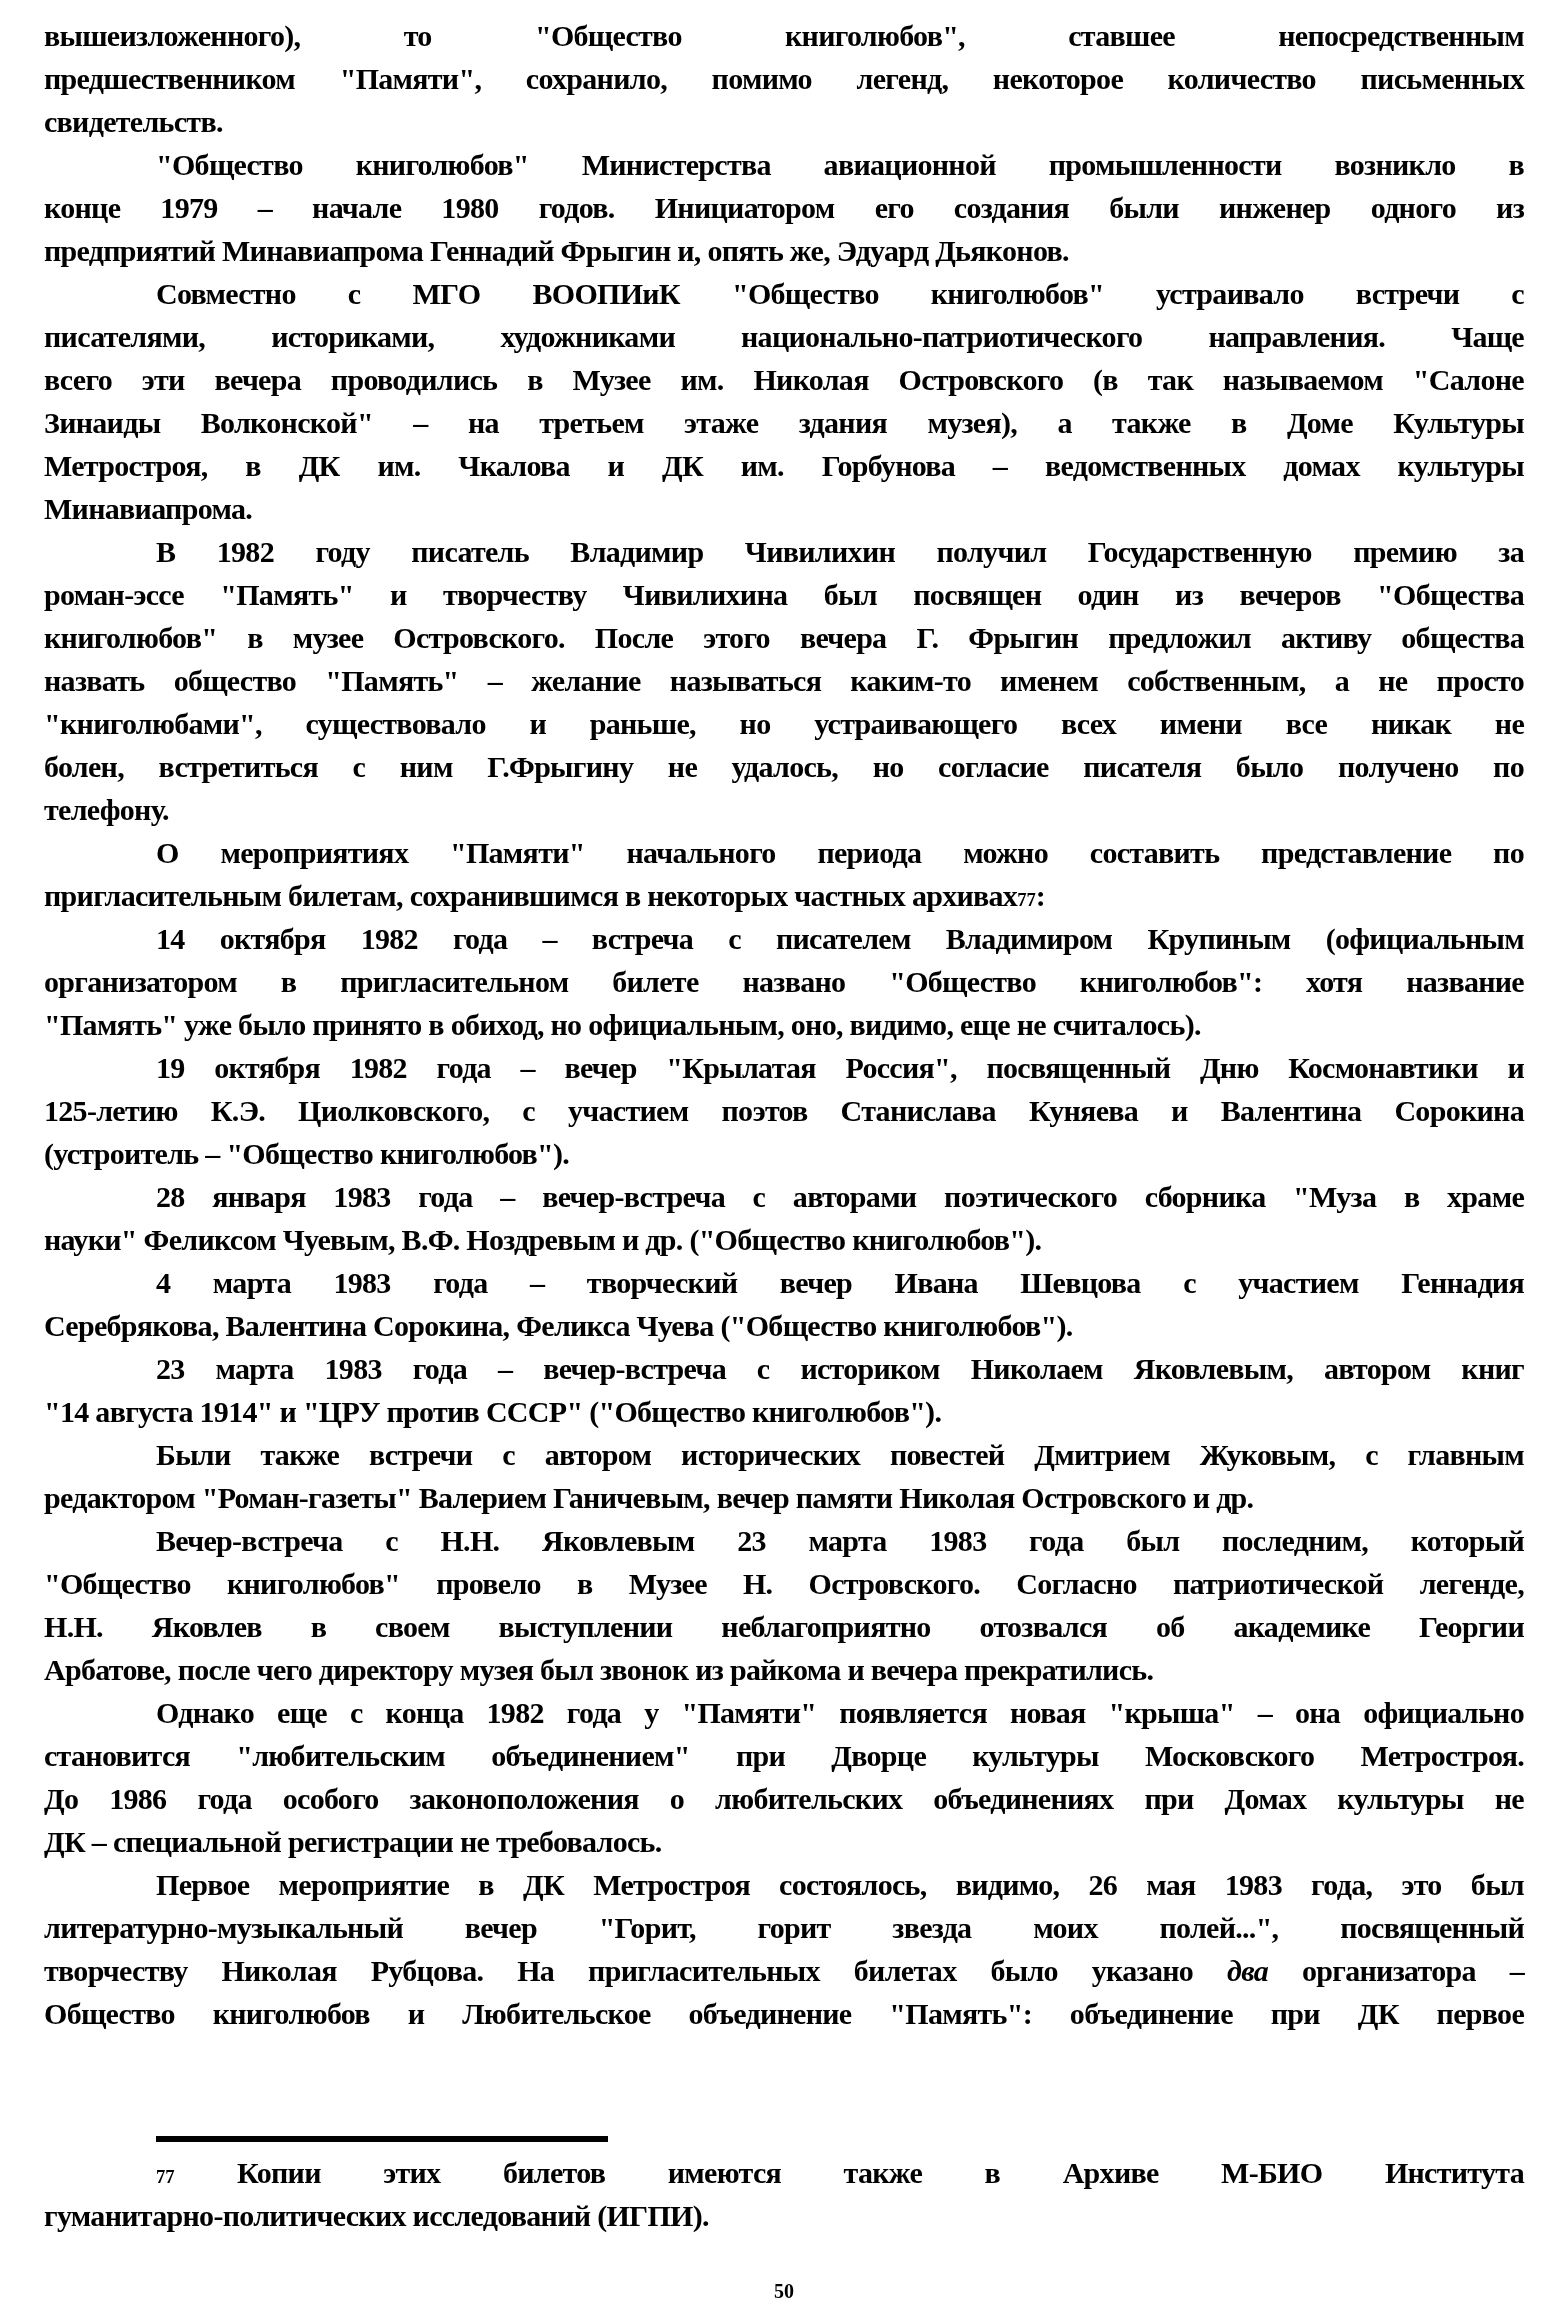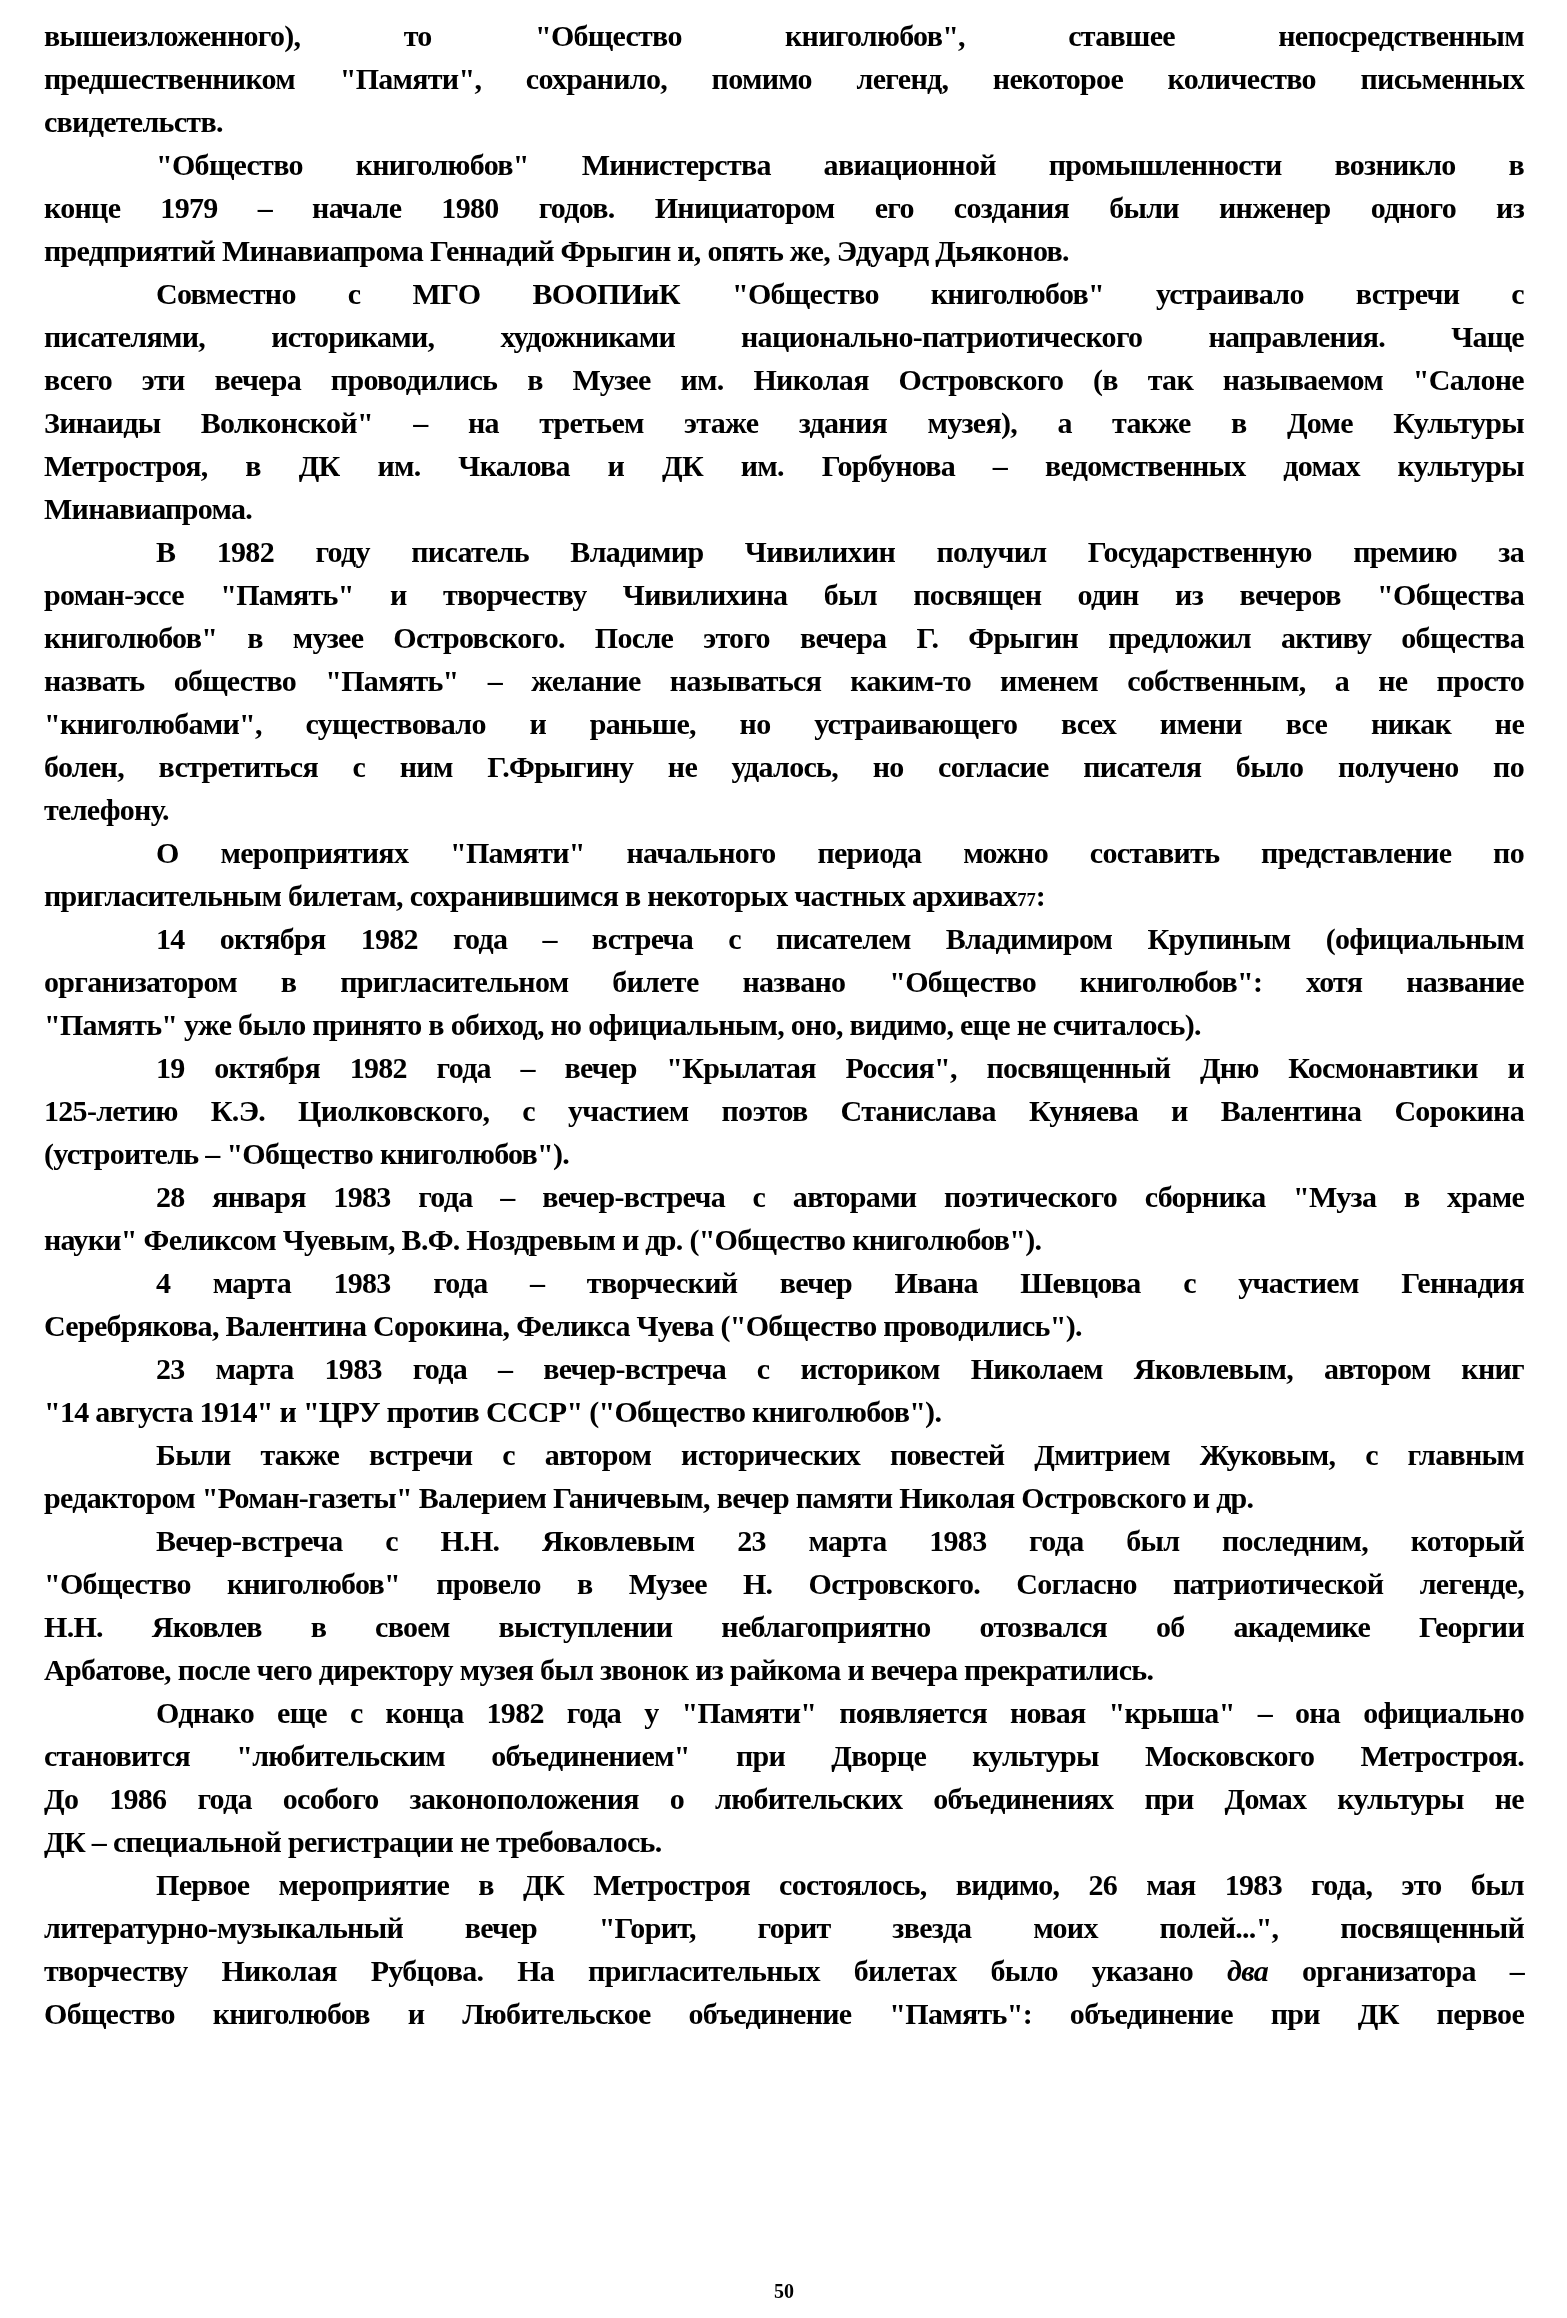--- a/index.html
+++ b/index.html
@@ -93,33 +93,40 @@
       <div class="line para-end"><span>пригласительным билетам, сохранившимся в некоторых частных архивах</span><sup>77</sup><span>:</span></div>
       <div class="line indent"><span>14 октября 1982 года – встреча с писателем Владимиром Крупиным (официальным</span></div>
       <div class="line"><span>организатором в пригласительном билете названо "Общество книголюбов": хотя название</span></div>
       <div class="line para-end"><span>"Память" уже было принято в обиход, но официальным, оно, видимо, еще не считалось).</span></div>
       <div class="line indent"><span>19 октября 1982 года – вечер "Крылатая Россия", посвященный Дню Космонавтики и</span></div>
       <div class="line"><span>125-летию К.Э. Циолковского, с участием поэтов Станислава Куняева и Валентина Сорокина</span></div>
       <div class="line para-end"><span>(устроитель – "Общество книголюбов").</span></div>
       <div class="line indent"><span>28 января 1983 года – вечер-встреча с авторами поэтического сборника "Муза в храме</span></div>
       <div class="line para-end"><span>науки" Феликсом Чуевым, В.Ф. Ноздревым и др. ("Общество книголюбов").</span></div>
       <div class="line indent"><span>4 марта 1983 года – творческий вечер Ивана Шевцова с участием Геннадия</span></div>
-      <div class="line para-end"><span>Серебрякова, Валентина Сорокина, Феликса Чуева ("Общество проводились").</span></div>
+      <div class="line para-end"><span>Серебрякова, Валентина Сорокина, Феликса Чуева ("Общество книголюбов").</span></div>
       <div class="line indent"><span>23 марта 1983 года – вечер-встреча с историком Николаем Яковлевым, автором книг</span></div>
       <div class="line para-end"><span>"14 августа 1914" и "ЦРУ против СССР" ("Общество книголюбов").</span></div>
       <div class="line indent"><span>Были также встречи с автором исторических повестей Дмитрием Жуковым, с главным</span></div>
       <div class="line para-end"><span>редактором "Роман-газеты" Валерием Ганичевым, вечер памяти Николая Островского и др.</span></div>
       <div class="line indent"><span>Вечер-встреча с Н.Н. Яковлевым 23 марта 1983 года был последним, который</span></div>
       <div class="line"><span>"Общество книголюбов" провело в Музее Н. Островского. Согласно патриотической легенде,</span></div>
       <div class="line"><span>Н.Н. Яковлев в своем выступлении неблагоприятно отозвался об академике Георгии</span></div>
       <div class="line para-end"><span>Арбатове, после чего директору музея был звонок из райкома и вечера прекратились.</span></div>
       <div class="line indent"><span>Однако еще с конца 1982 года у "Памяти" появляется новая "крыша" – она официально</span></div>
       <div class="line"><span>становится "любительским объединением" при Дворце культуры Московского Метростроя.</span></div>
       <div class="line"><span>До 1986 года особого законоположения о любительских объединениях при Домах культуры не</span></div>
       <div class="line para-end"><span>ДК – специальной регистрации не требовалось.</span></div>
       <div class="line indent"><span>Первое мероприятие в ДК Метростроя состоялось, видимо, 26 мая 1983 года, это был</span></div>
       <div class="line"><span>литературно-музыкальный вечер "Горит, горит звезда моих полей...", посвященный</span></div>
       <div class="line"><span>творчеству Николая Рубцова. На пригласительных билетах было указано </span><i>два</i><span> организатора –</span></div>
       <div class="line"><span>Общество книголюбов и Любительское объединение "Память": объединение при ДК первое</span></div>
     </div>
+  <div class="footnote">
+    <div class="footnote-rule"></div>
+    <div class="footnote-lines">
+        <div class="line indent"><sup>77</sup><span> Копии этих билетов имеются также в Архиве М-БИО Института</span></div>
+        <div class="line para-end"><span>гуманитарно-политических исследований (ИГПИ).</span></div>
+      </div>
+  </div>
   <div class="page-number">50</div>
 </div>
 
 
 </body></html>

